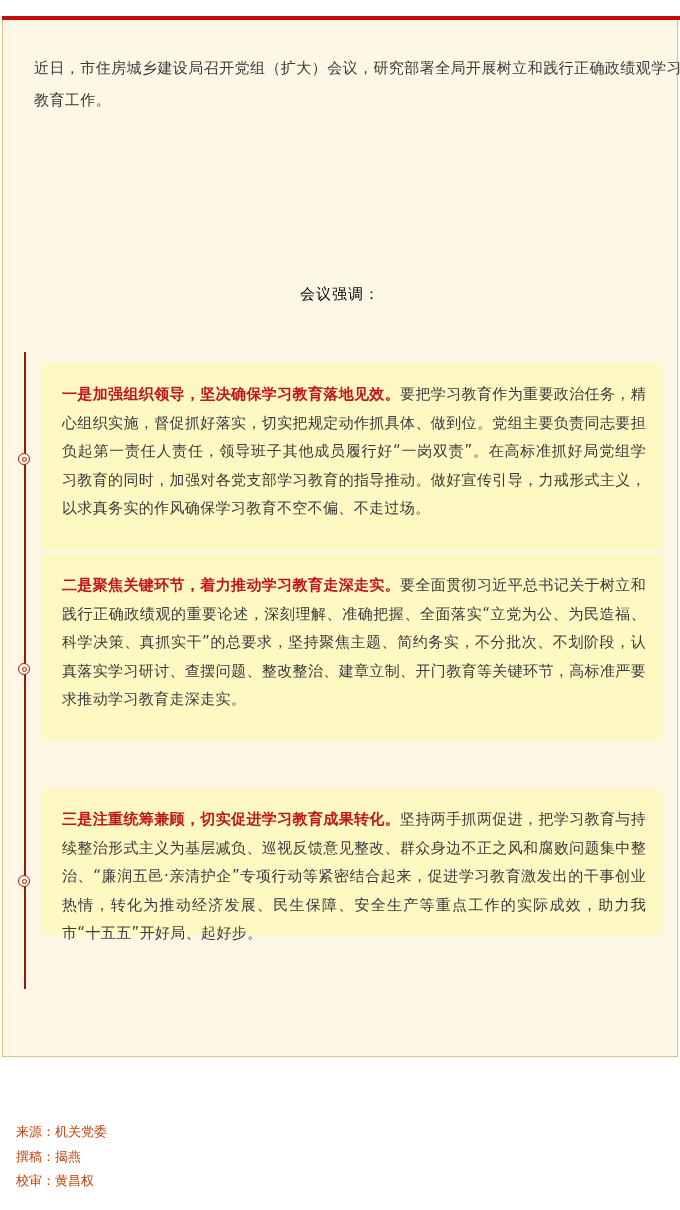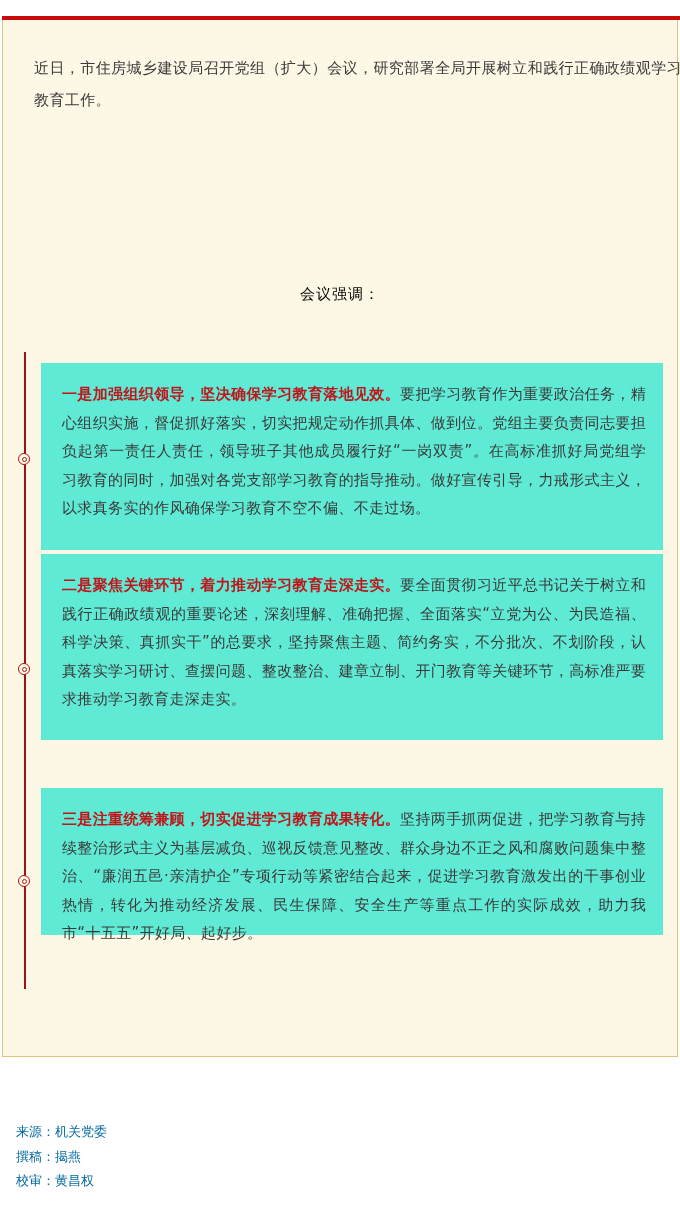--- a/index.html
+++ b/index.html
@@ -12,28 +12,28 @@
           letter-spacing: 0.4px; color: #3a3a3a; margin: 16px; text-align: justify; }
   .p1 { top: 17px; }
   .p2 { top: 93px; }
   .emph-title { position: absolute; top: 260px; left: 0; width: 674px; text-align: center;
                 font-size: 15px; line-height: 28px; color: #000000; letter-spacing: 1px; }
   .timeline { position: absolute; left: 21px; top: 332px; width: 2px; height: 637px; background: #9a1414; }
   .marker { position: absolute; left: 15px; width: 10px; height: 10px; border: 1.5px solid #b01818;
             border-radius: 50%; background: #fdf7e5; }
   .marker::after { content: ""; position: absolute; left: 2.5px; top: 2.5px; width: 3px; height: 3px;
                    border: 1.2px solid #b01818; border-radius: 50%; }
-  .card { position: absolute; left: 38px; width: 622px; background: #5eead4; border-radius: 0; }
+  .card { position: absolute; left: 38px; width: 622px; background: #fef9c3; border-radius: 6px; }
   .card p { margin: 0; position: absolute; left: 21px; top: 17px; width: 584px; font-size: 15px;
             line-height: 28.5px; letter-spacing: 0.35px; color: #3a3a3a; text-align: justify; }
   .card .lead { color: #c0151b; font-weight: bold; }
   .c1 { top: 343px; height: 187px; }
   .c2 { top: 534px; height: 186px; }
   .c3 { top: 768px; height: 147px; }
-  .footer { position: absolute; left: 16px; top: 1120px; font-size: 13px; line-height: 24.5px; color: #0369a1; }
+  .footer { position: absolute; left: 16px; top: 1120px; font-size: 13px; line-height: 24.5px; color: #c2410c; }
   .footer div { white-space: nowrap; }
 </style>
 </head>
 <body>
 
 <div class="topbar"></div>
 
 <div class="panel">
   <p class="para p1">近日，市住房城乡建设局召开党组（扩大）会议，研究部署全局开展树立和践行正确政绩观学习教育工作。</p>
 

